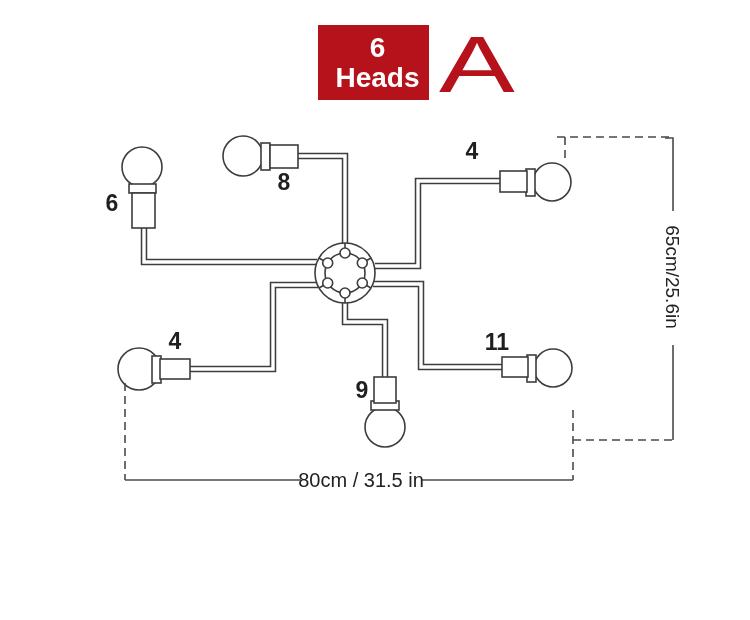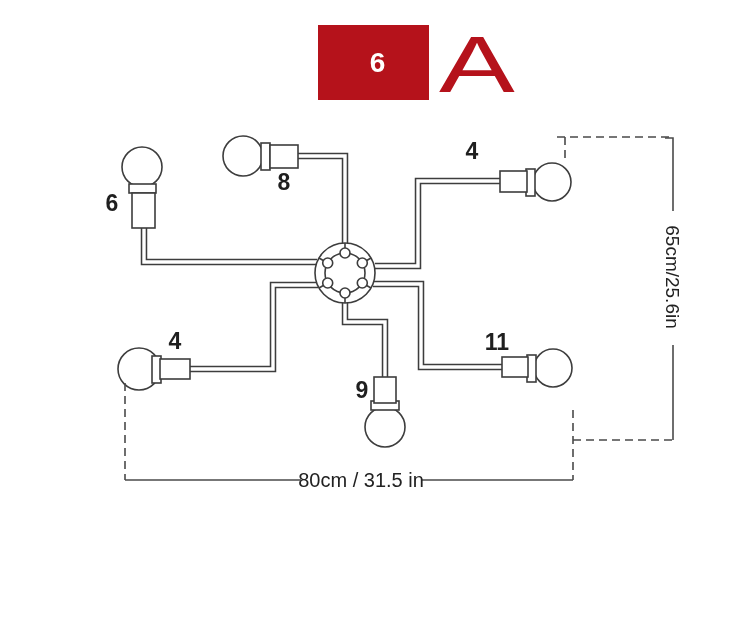--- a/index.html
+++ b/index.html
@@ -32,20 +32,21 @@
   .dim-label{font-family:"Liberation Sans",sans-serif;font-size:20px;fill:#222222;}
   .dim-label-side{font-family:"Liberation Sans",sans-serif;font-size:19px;fill:#222222;}
 </style>
 </head>
 <body>
 
 <div class="stage">
 
   <div class="badge">
     <span>6</span>
+    <span>Heads</span>
   </div>
   <div class="variant-letter">A</div>
 
   <svg width="750" height="620" viewBox="0 0 750 620">
 
     <g>
       <path class="tube-outer" d="M144,228 V262 H317"></path>
       <path class="tube-inner" d="M144,228 V262 H317"></path>
     </g>
     <g>

